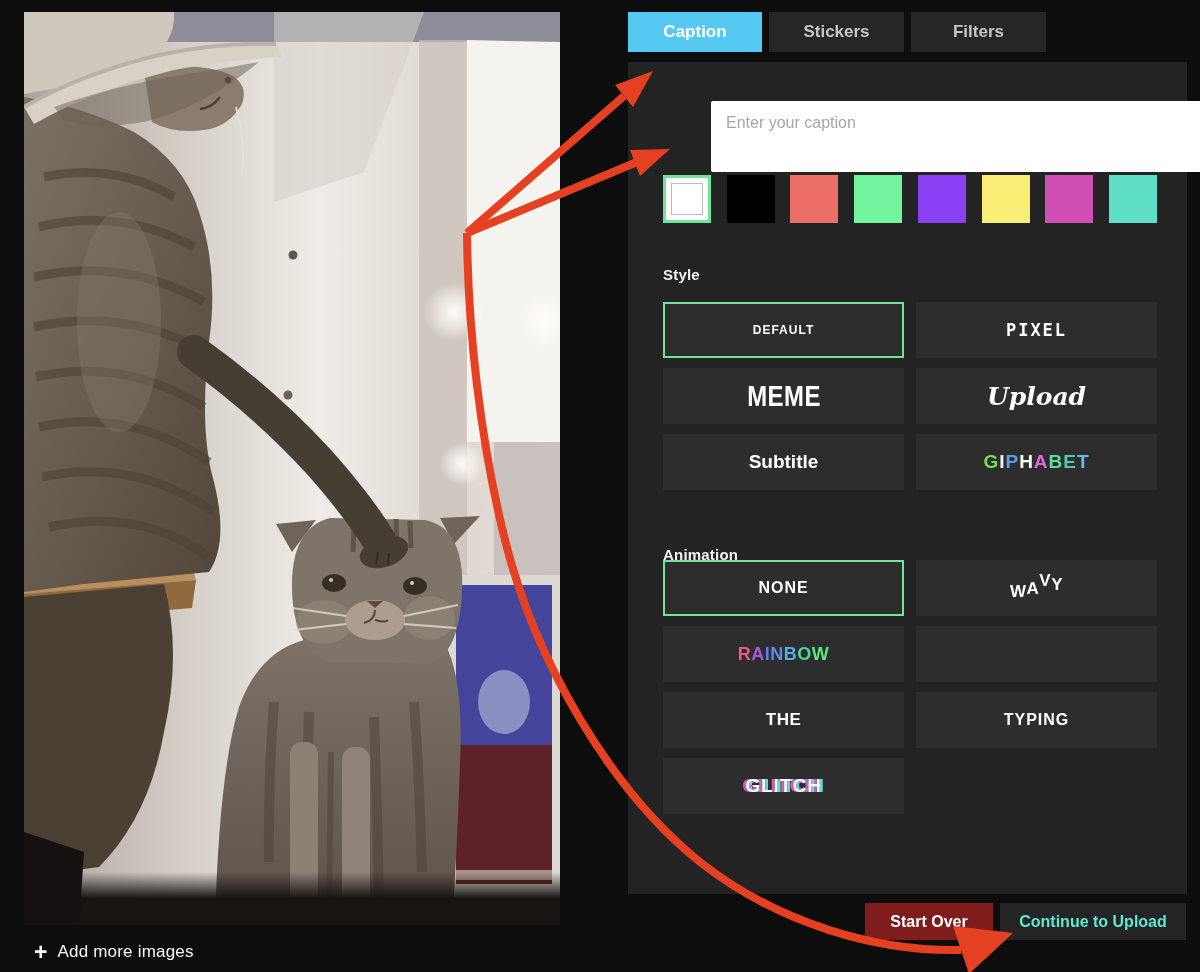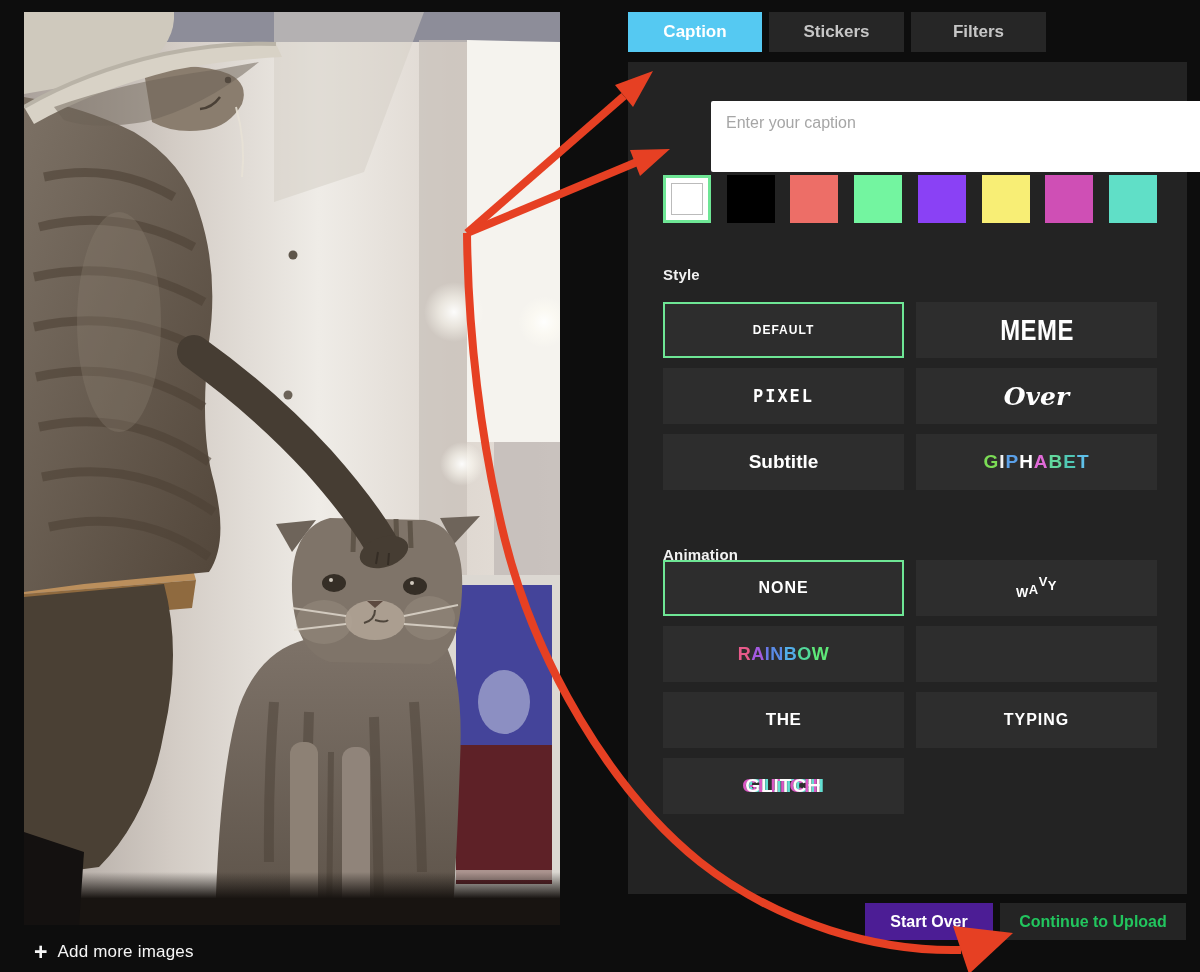--- a/index.html
+++ b/index.html
@@ -47,30 +47,30 @@
   .opt.sel { border:2px solid var(--green,#6ee695); }
 
   .t-default { font-size:12px; font-weight:700; letter-spacing:1px; }
   .t-meme { font-size:26px; font-weight:900; letter-spacing:.5px; transform:scaleY(1.12) scaleX(.92); }
   .t-pixel { font-family:"DejaVu Sans Mono",monospace; font-size:17px; font-weight:700; letter-spacing:2px; }
   .t-fancy { font-family:"DejaVu Serif",serif; font-style:italic; font-weight:700; font-size:25px; }
   .t-subtitle { font-size:19px; font-weight:700; }
   .t-giphabet { font-size:19px; font-weight:800; letter-spacing:1px; }
   .t-none { font-size:16px; font-weight:800; letter-spacing:1px; }
   .t-sparkle { font-size:17px; font-weight:900; letter-spacing:1px; color:#161616; text-shadow:0 0 1px #cfcfcf, 1px 1px 0 #bdbdbd, -1px -1px 0 #8a8a8a, 2px 0 0 #9f9f9f; }
-  .t-wavy { font-size:13px; font-weight:800; letter-spacing:.5px; }
+  .t-wavy { font-size:17px; font-weight:800; letter-spacing:.5px; }
   .t-rainbow { font-size:18px; font-weight:800; letter-spacing:.5px; }
   .t-the { font-size:17px; font-weight:800; letter-spacing:.5px; }
   .t-typing { font-size:16px; font-weight:800; letter-spacing:1px; }
   .t-glitch { font-size:19px; font-weight:800; letter-spacing:1px; color:#fdfdfd; text-shadow:-3px 0 0 #d957c4, 3px 0 0 #63dfd2; }
 
   
   .btn { position:absolute; top:903px; height:37px; display:flex; align-items:center; justify-content:center; font-size:16px; font-weight:700; cursor:pointer; }
-  .btn-start { left:865px; width:128px; background:#4c1d95; color:#fff; }
-  .btn-continue { left:1000px; width:186px; background:#242424; color:#22c55e; }
+  .btn-start { left:865px; width:128px; background:#7f1d1d; color:#fff; }
+  .btn-continue { left:1000px; width:186px; background:#242424; color:#5eead4; }
 
   
   .arrows { position:absolute; left:0; top:0; width:1200px; height:972px; pointer-events:none; z-index:50; }
 </style>
 </head>
 <body>
 
 <div id="app">
 
   <div class="photo">
@@ -233,27 +233,27 @@
       <div class="swatch" style="background-color: rgb(207, 79, 181);"></div>
       <div class="swatch" style="background-color: rgb(96, 223, 199);"></div>
     </div>
 
     <div class="sec-label lbl-style">Style</div>
     <div class="grid grid-style">
       <div class="opt sel">
           <span class="t-default">DEFAULT</span>
         </div>
       <div class="opt">
+          <span class="t-pixel">PIXEL</span>
+        </div>
+      <div class="opt">
           <span class="t-meme">MEME</span>
         </div>
       <div class="opt">
-          <span class="t-pixel">PIXEL</span>
-        </div>
-      <div class="opt">
-          <span class="t-fancy">Over</span>
+          <span class="t-fancy">Upload</span>
         </div>
       <div class="opt">
           <span class="t-subtitle">Subtitle</span>
         </div>
       <div class="opt">
           <span class="t-giphabet"><span style="display: inline-block; color: rgb(123, 220, 85);">G</span><span style="display: inline-block; color: rgb(242, 242, 242);">I</span><span style="display: inline-block; color: rgb(90, 160, 232);">P</span><span style="display: inline-block; color: rgb(255, 255, 255);">H</span><span style="display: inline-block; color: rgb(224, 106, 216);">A</span><span style="display: inline-block; color: rgb(98, 216, 158);">B</span><span style="display: inline-block; color: rgb(80, 200, 180);">E</span><span style="display: inline-block; color: rgb(94, 192, 232);">T</span></span>
         </div>
     </div>
 
     <div class="sec-label lbl-anim">Animation</div>

